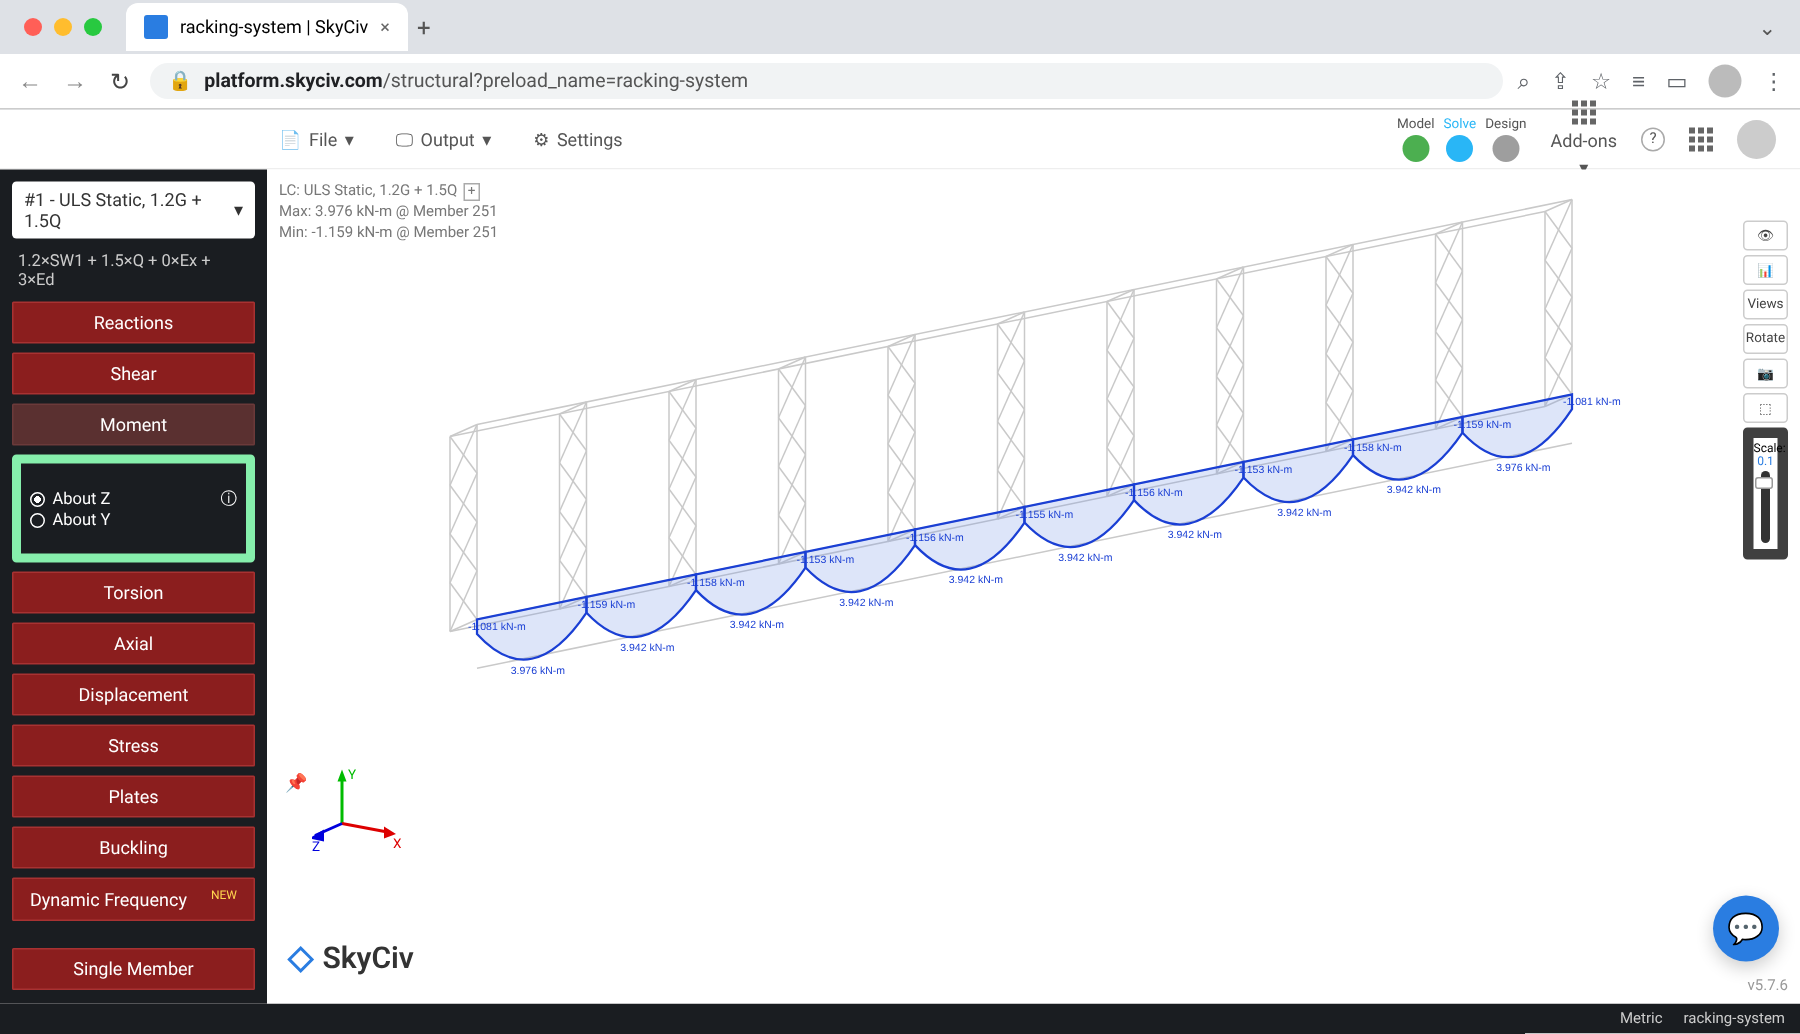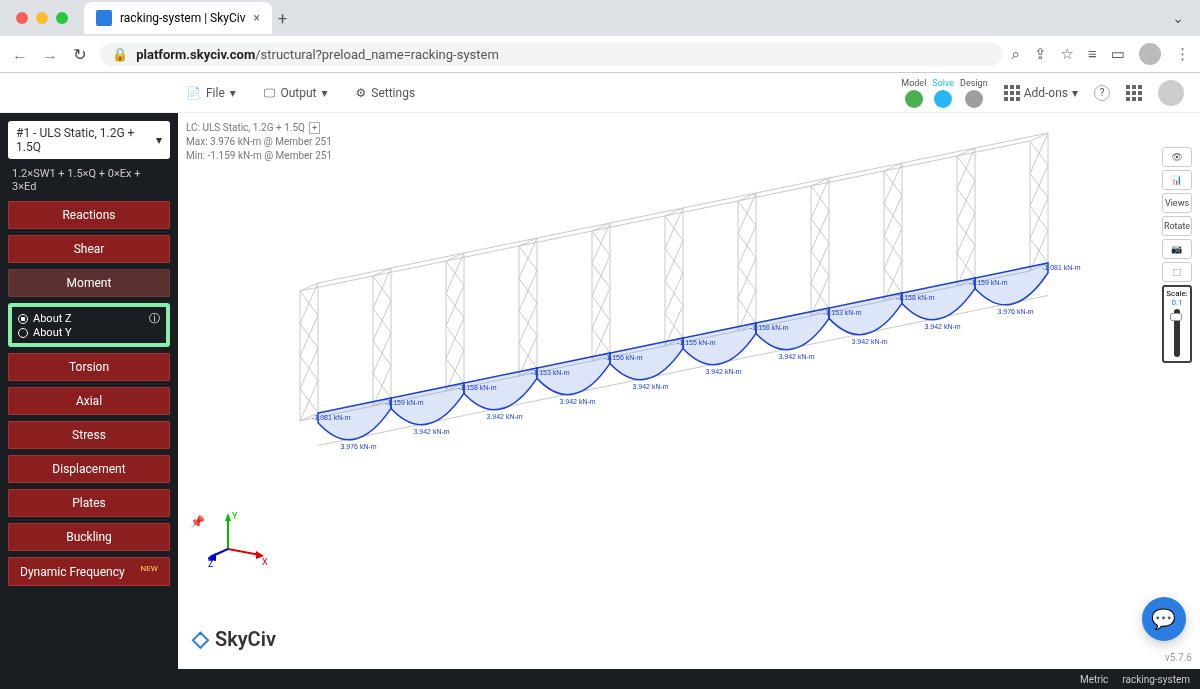--- a/index.html
+++ b/index.html
@@ -31,35 +31,35 @@
 .app-toolbar { display: flex; align-items: center; height: 40px; padding: 0 16px; border-bottom: 1px solid #eee; font-size: 12px; color: #555; }
 .tb-left { display: flex; gap: 28px; margin-left: 170px; }
 .tb-item { display: flex; align-items: center; gap: 5px; cursor: pointer; }
 .tb-right { margin-left: auto; display: flex; align-items: center; gap: 16px; }
 .mode-pills { display: flex; gap: 6px; }
 .mode-pill { display: flex; flex-direction: column; align-items: center; font-size: 9px; gap: 2px; }
 .mode-circle { width: 18px; height: 18px; border-radius: 50%; }
 .mc-model { background: #4caf50; }
 .mc-solve { background: #29b6f6; }
 .mc-design { background: #9e9e9e; }
-.addons { display: flex; gap: 4px; }
+.addons { display: flex; gap: 4px; flex-direction: column; }
 .apps-grid { display: grid; grid-template-columns: repeat(3,4px); gap: 2px; }
 .apps-grid span { width: 4px; height: 4px; background: #666; }
 .avatar2 { width: 26px; height: 26px; border-radius: 50%; background: #ccc; }
 
 
 .main { flex: 1; display: flex; position: relative; }
 
 
 .sidebar { width: 178px; background: #1a1d21; color: #fff; padding: 8px; display: flex; flex-direction: column; gap: 6px; font-size: 12px; }
 .lc-select { background: #fff; color: #333; border-radius: 3px; padding: 5px 8px; display: flex; justify-content: space-between; align-items: center; cursor: pointer; }
 .lc-formula { font-size: 11px; color: #ccc; padding: 2px 4px; }
 .sb-btn { background: #8b1e1e; border: 1px solid #a83232; color: #fff; text-align: center; padding: 6px 0; border-radius: 1px; cursor: pointer; }
 .sb-btn.active { background: #5a3030; border-color: #6b3a3a; }
-.about-box { border: 4px solid #86efac; border-radius: 3px; padding: 4px 6px; font-size: 11px; }
+.about-box { border: 6px solid #86efac; border-radius: 3px; padding: 16px 6px; font-size: 11px; }
 .about-row { display: flex; align-items: center; gap: 5px; }
 .radio { width: 10px; height: 10px; border: 1px solid #fff; border-radius: 50%; display: inline-block; }
 .radio.on { background: radial-gradient(circle, #fff 0 40%, transparent 41%); }
 .info-i { margin-left: auto; }
 .sb-btn .new-badge { font-size: 8px; color: #ffd54f; vertical-align: super; margin-left: 16px; }
 .sb-row { display: flex; gap: 6px; }
 .sb-row .sb-btn { flex: 1; }
 
 
 .canvas { flex: 1; position: relative; background: #fff; }
@@ -67,21 +67,21 @@
 .info-plus { border: 1px solid #aaa; padding: 0 2px; font-size: 9px; margin-left: 4px; }
 .logo { position: absolute; bottom: 18px; left: 14px; display: flex; align-items: center; gap: 6px; font-size: 20px; font-weight: 600; color: #333; }
 .logo-icon { color: #2a7de1; font-size: 22px; }
 .version { position: absolute; bottom: 6px; right: 8px; font-size: 10px; color: #999; }
 .axis { position: absolute; bottom: 100px; left: 30px; }
 .canvas-svg { position: absolute; inset: 0; }
 
 
 .right-tools { position: absolute; right: 8px; top: 34px; display: flex; flex-direction: column; gap: 3px; }
 .rt-btn { width: 30px; height: 20px; background: #fff; border: 1px solid #ccc; border-radius: 3px; font-size: 9px; display: flex; align-items: center; justify-content: center; cursor: pointer; color: #444; }
-.scale-box { width: 30px; background: #fff; border: 2px solid #404040; border-radius: 3px; font-size: 8px; text-align: center; padding: 2px 0; }
+.scale-box { width: 30px; background: #fff; border: 7px solid #404040; border-radius: 3px; font-size: 8px; text-align: center; padding: 2px 0; }
 .scale-val { color: #2a7de1; }
 .slider-track { width: 6px; height: 48px; background: #333; border-radius: 3px; margin: 2px auto; position: relative; }
 .slider-thumb { width: 12px; height: 8px; background: #fff; border: 1px solid #999; border-radius: 2px; position: absolute; top: 4px; left: -4px; }
 
 
 .status-bar { height: 20px; background: #1a1d21; color: #ccc; display: flex; justify-content: flex-end; align-items: center; font-size: 10px; padding: 0 10px; gap: 14px; }
 
 
 .chat-bubble { position: absolute; bottom: 28px; right: 14px; width: 44px; height: 44px; background: #2a7de1; border-radius: 50%; display: flex; align-items: center; justify-content: center; color: #fff; font-size: 20px; box-shadow: 0 4px 12px rgba(0,0,0,.2); cursor: pointer; }
 </style>
@@ -203,26 +203,27 @@
           <span>About Z</span>
           <span class="info-i">ⓘ</span>
         </div>
       <div class="about-row">
           <span class="radio"></span>
           <span>About Y</span>
         </div>
     </div>
     <div class="sb-btn">Torsion</div>
     <div class="sb-btn">Axial</div>
+    <div class="sb-btn">Displacement</div>
     <div class="sb-btn">Stress</div>
-    <div class="sb-btn">Displacement</div>
     <div class="sb-btn">Plates</div>
     <div class="sb-btn">Buckling</div>
     <div class="sb-btn"><span>Dynamic Frequency</span><span class="new-badge">NEW</span></div>
     <div style="height:6px"></div>
+    <div class="sb-btn">Single Member</div>
   </div>
 
   <div class="canvas">
     <div class="info-text">
       <div><span>LC: ULS Static, 1.2G + 1.5Q</span><span class="info-plus">+</span></div>
       <div>Max: 3.976 kN-m @ Member 251</div>
       <div>Min: -1.159 kN-m @ Member 251</div>
     </div>
 
     <svg class="canvas-svg" id="canvas-svg" viewBox="0 0 1022 560">

